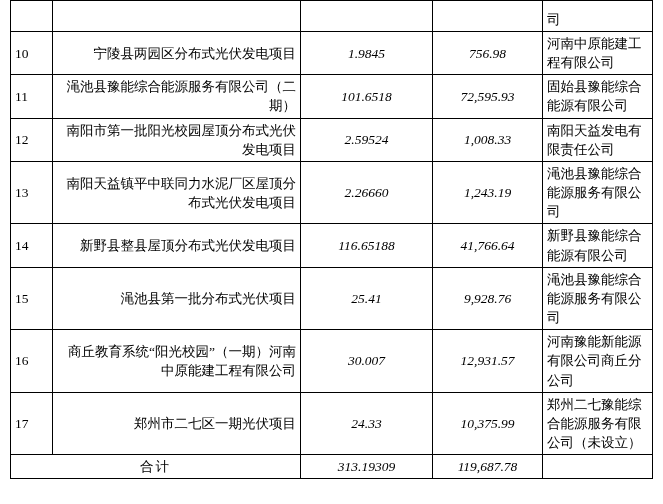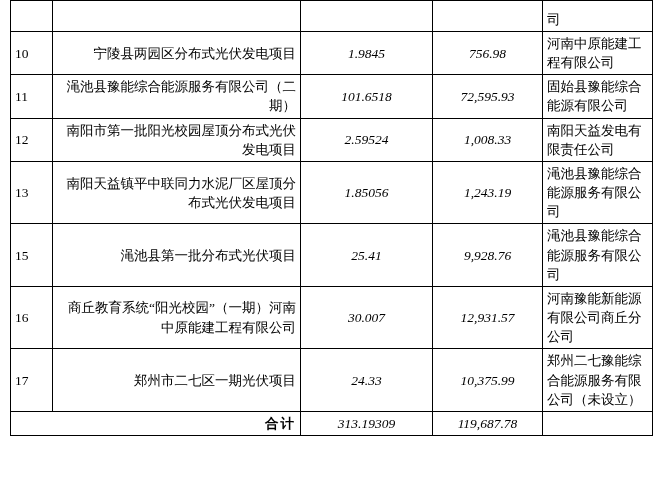--- a/index.html
+++ b/index.html
@@ -52,23 +52,22 @@
   td.num {
     text-align: center;
     font-style: italic;
   }
   td.owner {
     text-align: left;
     padding-left: 6px;
     line-height: 1.38;
   }
   td.total-label {
-    text-align: right;
+    text-align: center;
     letter-spacing: 2px;
-    font-weight: bold;
   }
   
   tr.partial td {
     height: 26px;
     vertical-align: bottom;
     padding-bottom: 2px;
   }
   tr.partial td.owner {
     vertical-align: bottom;
   }
@@ -114,25 +113,32 @@
         <td class="idx">12</td>
         <td class="name">南阳市第一批阳光校园屋顶分布式光伏发电项目</td>
         <td class="num">2.59524</td>
         <td class="num">1,008.33</td>
         <td class="owner">南阳天益发电有限责任公司</td>
       </tr>
 
       <tr>
         <td class="idx">13</td>
         <td class="name">南阳天益镇平中联同力水泥厂区屋顶分布式光伏发电项目</td>
-        <td class="num">1.85056</td>
+        <td class="num">2.26660</td>
         <td class="num">1,243.19</td>
         <td class="owner">渑池县豫能综合能源服务有限公司</td>
       </tr>
 
+      <tr>
+        <td class="idx">14</td>
+        <td class="name">新野县整县屋顶分布式光伏发电项目</td>
+        <td class="num">116.65188</td>
+        <td class="num">41,766.64</td>
+        <td class="owner">新野县豫能综合能源有限公司</td>
+      </tr>
 
       <tr>
         <td class="idx">15</td>
         <td class="name">渑池县第一批分布式光伏项目</td>
         <td class="num">25.41</td>
         <td class="num">9,928.76</td>
         <td class="owner">渑池县豫能综合能源服务有限公司</td>
       </tr>
 
       <tr>

